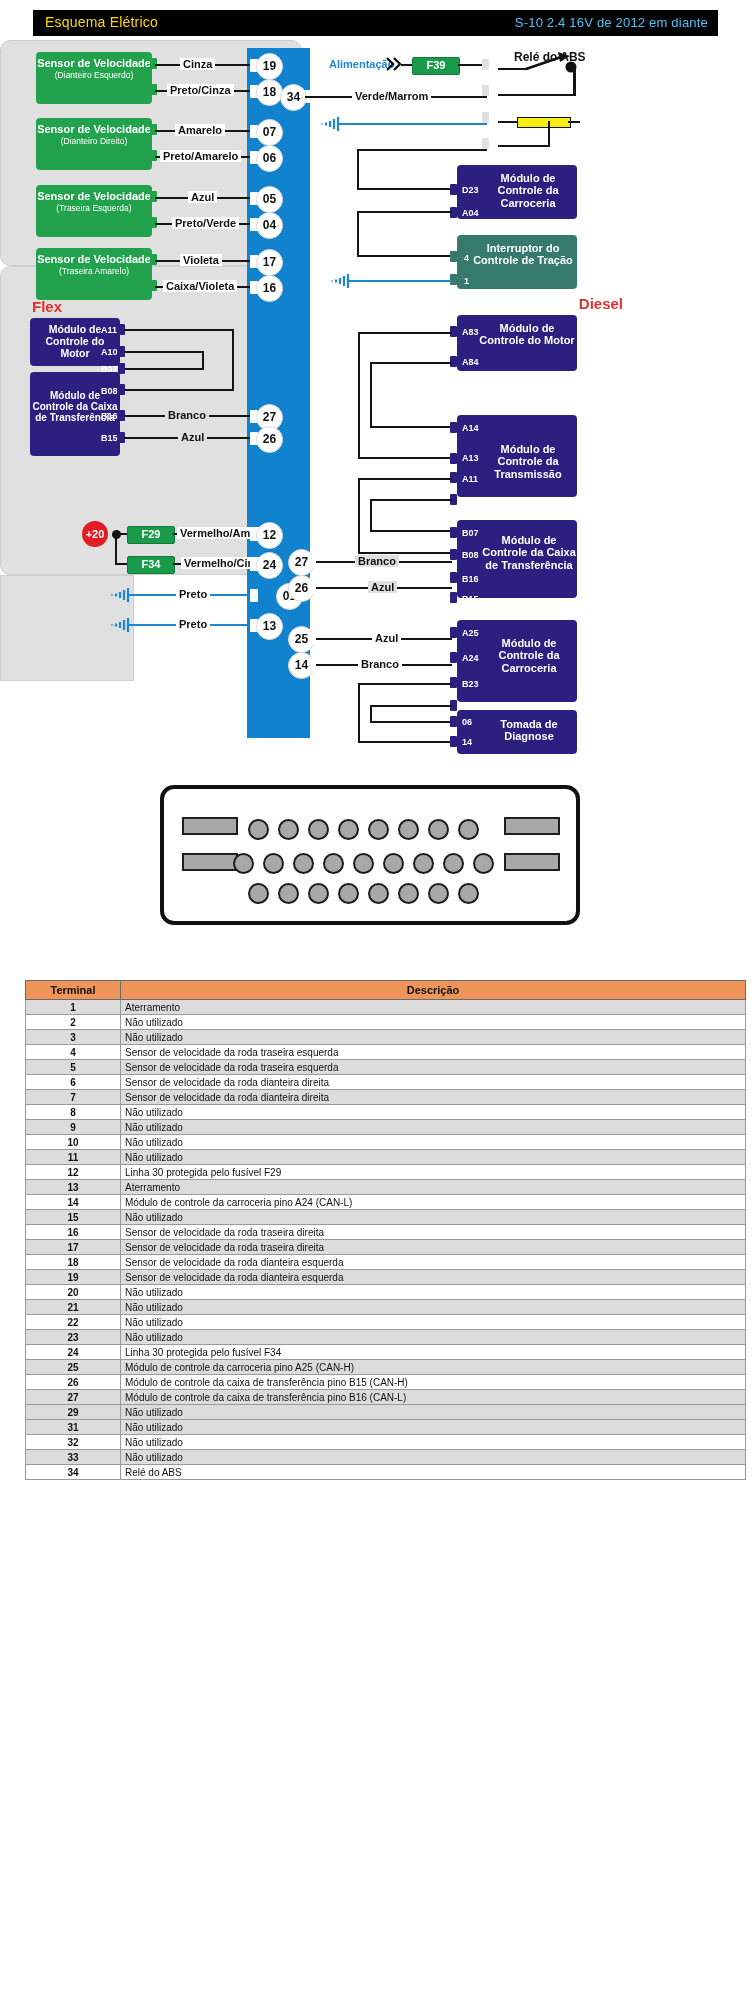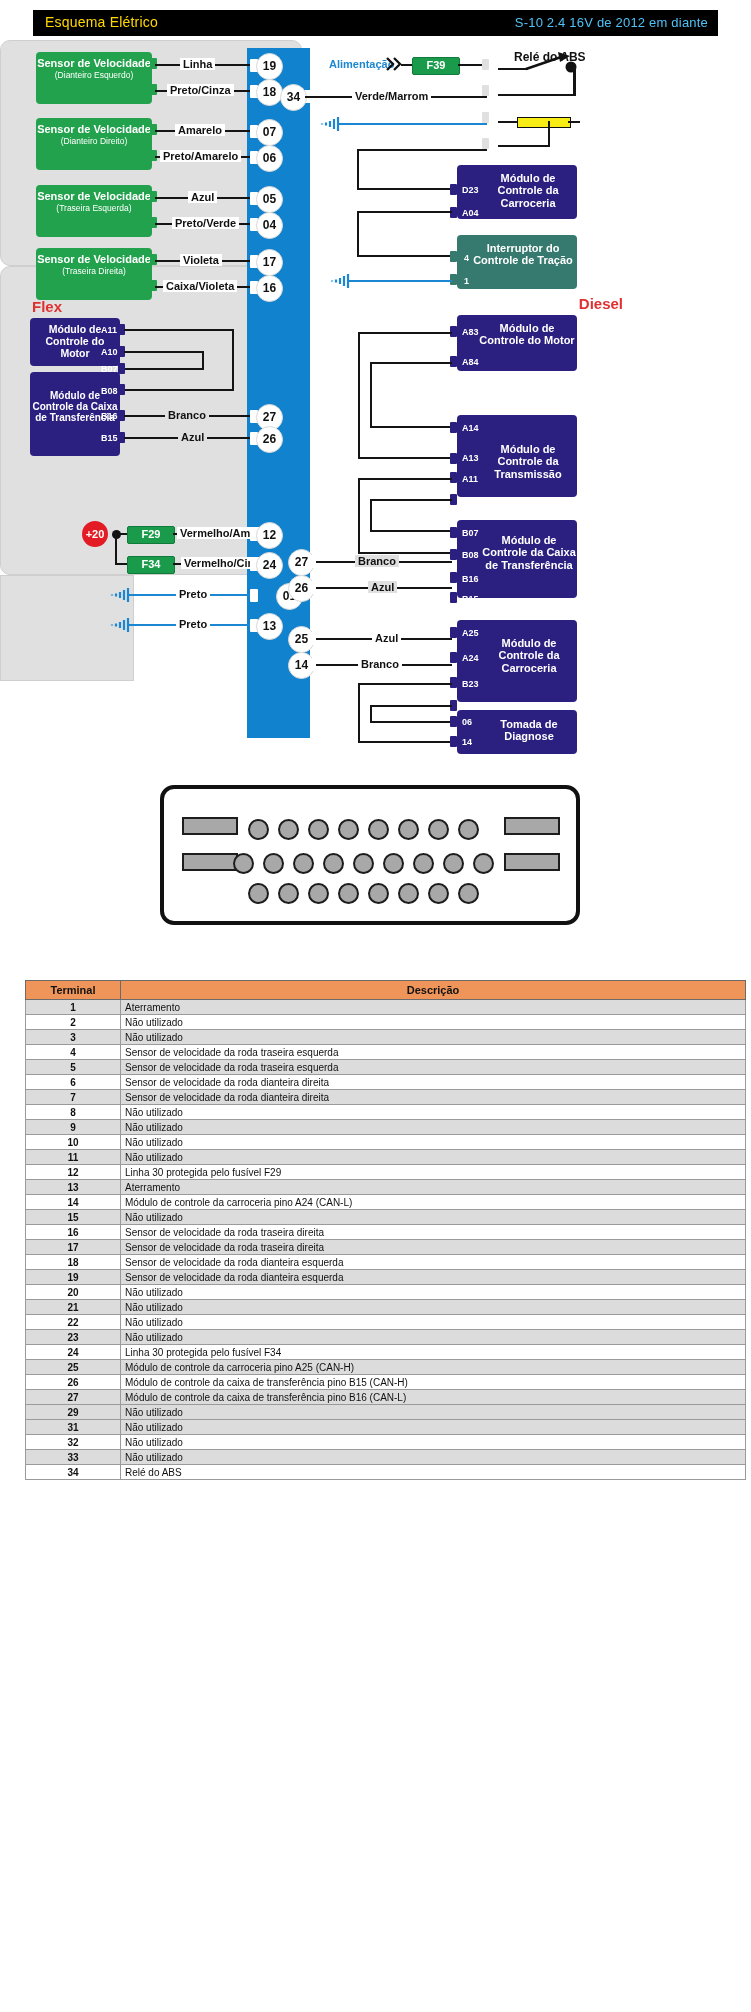--- a/index.html
+++ b/index.html
@@ -111,21 +111,21 @@
   <div id="spine" style="left:247px;top:8px;width:63px;height:690px;"></div>
 
   <div class="blk green" style="left:36px;top:12px;width:116px;height:52px;padding-top:5px;">
     <div class="ttl" style="font-size:11px;">Sensor de Velocidade</div>
     <div style="font-size:8.5px;margin-top:2px;">(Dianteiro Esquerdo)</div>
   </div>
   <div class="notch green" style="left:150px;top:18px;"></div>
   <div class="notch green" style="left:150px;top:44px;"></div>
   <div class="w wh" style="left:155px;top:24px;width:103px;"></div>
   <div class="w wh" style="left:155px;top:50px;width:103px;"></div>
-  <div class="lbl" style="left:180px;top:18px;">Linha</div>
+  <div class="lbl" style="left:180px;top:18px;">Cinza</div>
   <div class="lbl" style="left:167px;top:44px;">Preto/Cinza</div>
   <div class="pintab" style="left:250px;top:19px;"></div>
   <div class="pintab" style="left:250px;top:45px;"></div>
   <div class="pin" style="left:256px;top:13px;">19</div>
   <div class="pin" style="left:256px;top:39px;">18</div>
 
   <div class="blk green" style="left:36px;top:78px;width:116px;height:52px;padding-top:5px;">
     <div class="ttl" style="font-size:11px;">Sensor de Velocidade</div>
     <div style="font-size:8.5px;margin-top:2px;">(Dianteiro Direito)</div>
   </div>
@@ -150,21 +150,21 @@
   <div class="w wh" style="left:155px;top:183px;width:103px;"></div>
   <div class="lbl" style="left:188px;top:151px;">Azul</div>
   <div class="lbl" style="left:172px;top:177px;">Preto/Verde</div>
   <div class="pintab" style="left:250px;top:152px;"></div>
   <div class="pintab" style="left:250px;top:178px;"></div>
   <div class="pin" style="left:256px;top:146px;">05</div>
   <div class="pin" style="left:256px;top:172px;">04</div>
 
   <div class="blk green" style="left:36px;top:208px;width:116px;height:52px;padding-top:5px;">
     <div class="ttl" style="font-size:11px;">Sensor de Velocidade</div>
-    <div style="font-size:8.5px;margin-top:2px;">(Traseira Direita)</div>
+    <div style="font-size:8.5px;margin-top:2px;">(Traseira Amarelo)</div>
   </div>
   <div class="notch green" style="left:150px;top:214px;"></div>
   <div class="notch green" style="left:150px;top:240px;"></div>
   <div class="w wh" style="left:155px;top:220px;width:103px;"></div>
   <div class="w wh" style="left:155px;top:246px;width:103px;"></div>
   <div class="lbl" style="left:180px;top:214px;">Violeta</div>
   <div class="lbl" style="left:163px;top:240px;">Caixa/Violeta</div>
   <div class="pintab" style="left:250px;top:215px;"></div>
   <div class="pintab" style="left:250px;top:241px;"></div>
   <div class="pin" style="left:256px;top:209px;">17</div>

